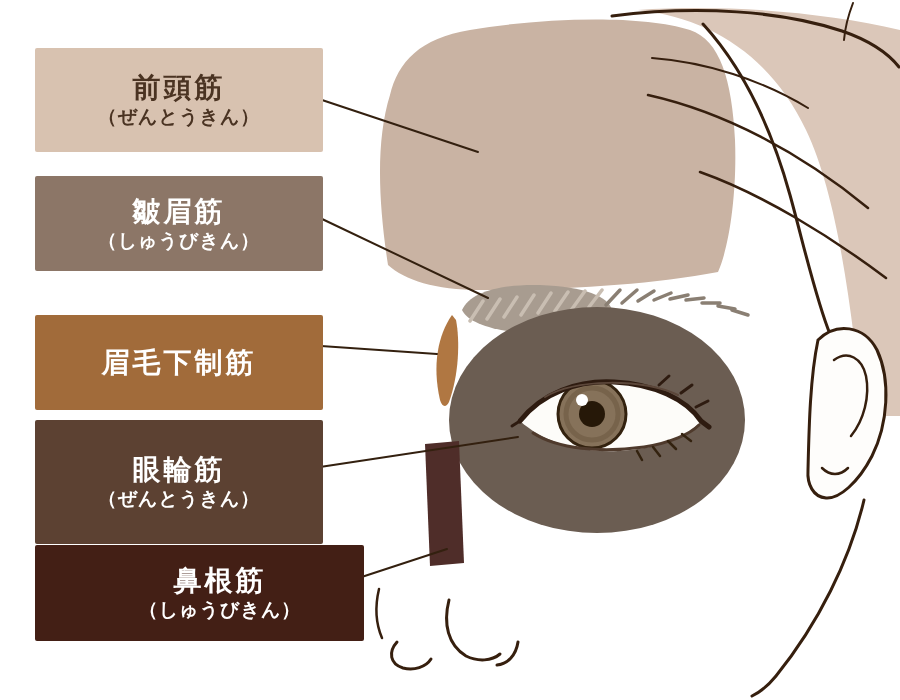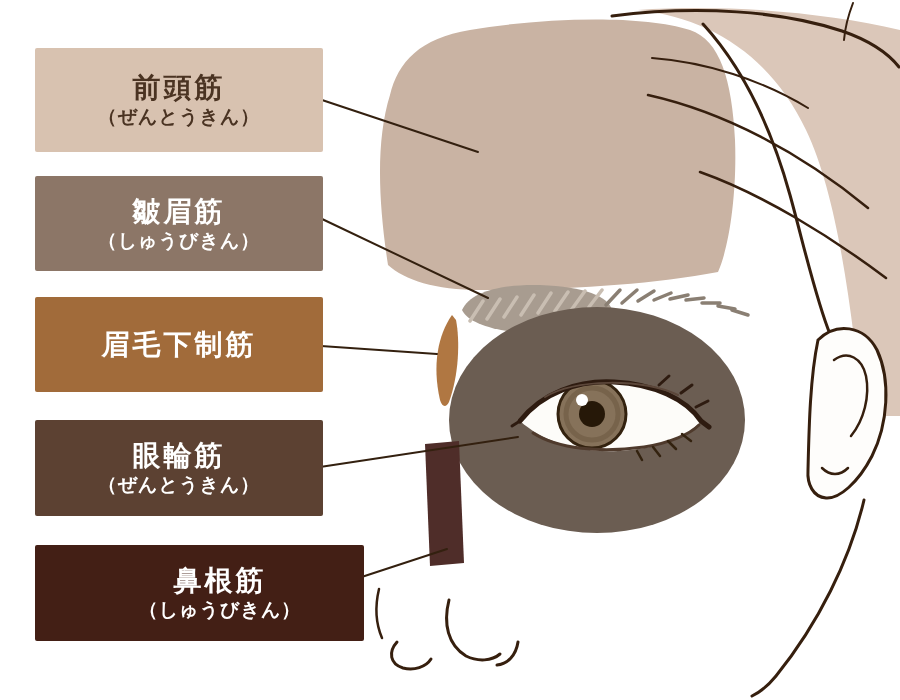--- a/index.html
+++ b/index.html
@@ -10,22 +10,22 @@
   .stage svg{position:absolute;left:0;top:0;}
   .label-box{
     position:absolute;left:35px;width:288px;
     display:flex;flex-direction:column;align-items:center;justify-content:center;gap:5px;
     color:#ffffff;border-radius:2px;z-index:2;
   }
   .label-name{font-size:28px;font-weight:bold;letter-spacing:3px;line-height:1;}
   .label-reading{font-size:19px;font-weight:bold;letter-spacing:1px;line-height:1;}
   .box-0{top:48px;height:104px;color:#4a3322;}
   .box-1{top:176px;height:95px;}
-  .box-2{top:297px;height:95px;}
-  .box-3{top:420px;height:96px;}
+  .box-2{top:315px;height:95px;}
+  .box-3{top:420px;height:124px;}
   .box-4{top:545px;height:96px;padding-left:41px;}
 </style>
 </head>
 <body>
 
 <div class="stage">
 
   <svg width="900" height="700" viewBox="0 0 900 700">
     <defs>
       <clipPath id="eyeClip">

